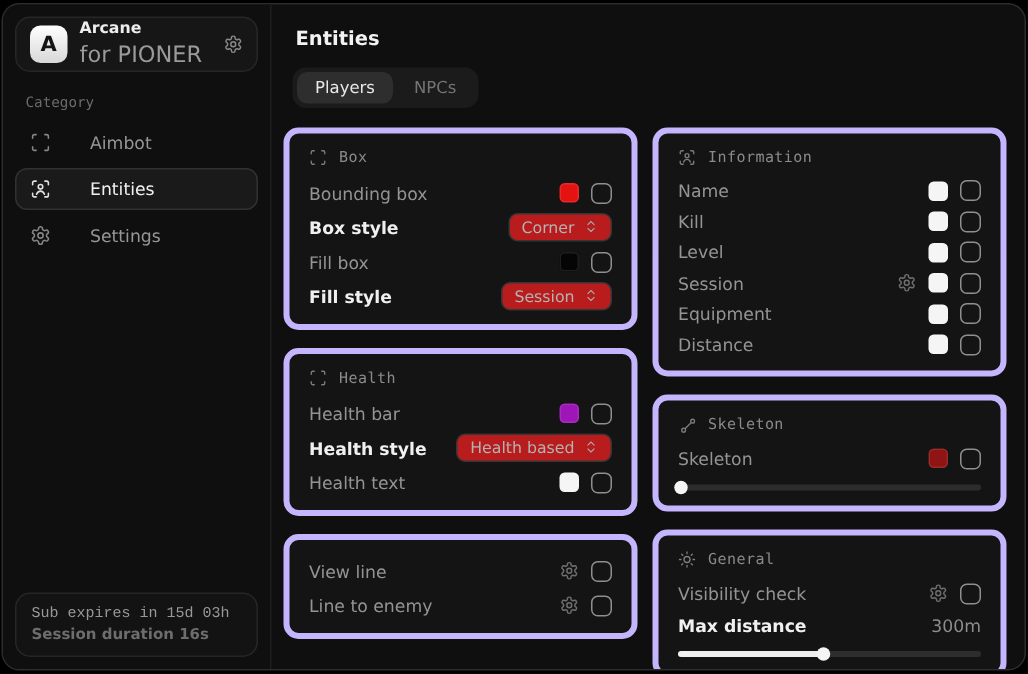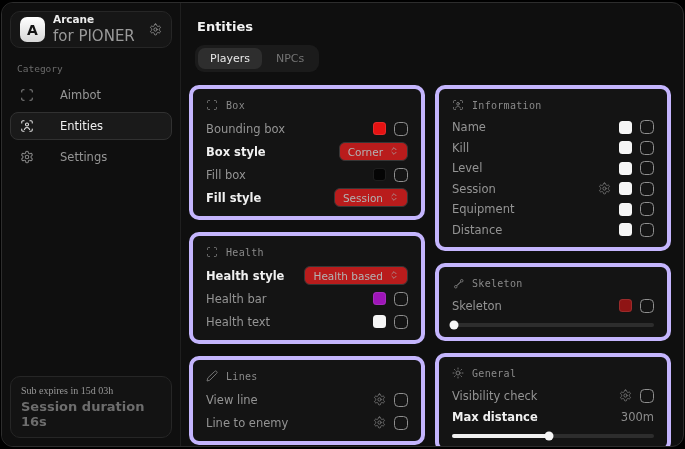--- a/index.html
+++ b/index.html
@@ -18,22 +18,22 @@
   .brand-name{font-size:10.5px;font-weight:700;color:#ededed}
   .brand-sub{font-size:15px;color:#9a9a9a}
   .brand-gear{width:13px;height:13px;color:#8a8a8a;cursor:pointer}
   .category{font-family:"DejaVu Sans Mono","Liberation Mono",monospace;font-size:9.5px;color:#6b6b6b;margin:15px 7px 7px}
   .menu-item{display:flex;align-items:center;gap:26px;height:26px;padding:0 9px;margin-bottom:3px;border-radius:8px;color:#969696;font-size:11.5px;border:1px solid transparent;cursor:pointer}
   .menu-item .icon{width:14px;height:14px;color:#858585}
   .menu-item.active{border-color:#313131;background:#1a1a1a;color:#f0f0f0}
   .menu-item.active .icon{color:#e2e2e2}
   .spacer{flex:1}
   .sub-card{border:1px solid #262626;background:#131313;border-radius:10px;padding:8px 10px}
-  .sub-line1{font-family:Liberation Serif, serif;font-size:10px;color:#989898;white-space:nowrap}
-  .sub-line2{font-size:13px;color:#6d6d6d;margin-top:3px;font-weight:700}
+  .sub-line1{font-family:Liberation Mono, monospace;font-size:10px;color:#989898;white-space:nowrap}
+  .sub-line2{font-size:10px;color:#6d6d6d;margin-top:3px;font-weight:700}
 
   
   .main{flex:1;box-sizing:border-box;padding:16px 12px 10px 8px;display:flex;flex-direction:column;min-width:0}
   .page-title{font-size:13px;font-weight:700;color:#f2f2f2;margin:0 0 11px 8px}
   .tabs{display:inline-flex;align-self:flex-start;background:#1b1b1b;border-radius:9px;padding:3px;margin-left:6px;gap:2px}
   .tab{padding:4px 12px;font-size:11px;color:#747474;border-radius:7px;cursor:pointer}
   .tab.active{background:#2e2e2e;color:#e9e9e9}
   .columns{display:flex;gap:10px;margin-top:13px}
   .col{flex:1;display:flex;flex-direction:column;gap:12px;min-width:0}
 
@@ -195,56 +195,48 @@
               <svg viewBox="0 0 24 24">
                   <path d="M3 7V5a2 2 0 0 1 2-2h2"></path>
                   <path d="M17 3h2a2 2 0 0 1 2 2v2"></path>
                   <path d="M21 17v2a2 2 0 0 1-2 2h-2"></path>
                   <path d="M7 21H5a2 2 0 0 1-2-2v-2"></path>
                 </svg>
             </span>
             <span class="panel-title">Health</span>
           </div>
           <div class="row">
+            <span class="lbl">Health bar</span>
+            <span class="ctrl">
+              <span class="swatch" style="background: rgb(158, 21, 184);"></span>
+              <span class="checkbox"></span>
+            </span>
+          </div>
+          <div class="row">
             <span class="lbl bright">Health style</span>
             <span class="select">
               <span>Health based</span>
               <span class="icon">
                 <svg viewBox="0 0 24 24" stroke-width="2.4">
                     <path d="m7 15 5 5 5-5"></path>
                     <path d="m7 9 5-5 5 5"></path>
                   </svg>
               </span>
             </span>
           </div>
           <div class="row">
-            <span class="lbl">Health bar</span>
-            <span class="ctrl">
-              <span class="swatch" style="background: rgb(158, 21, 184);"></span>
-              <span class="checkbox"></span>
-            </span>
-          </div>
-          <div class="row">
             <span class="lbl">Health text</span>
             <span class="ctrl">
               <span class="swatch" style="background: rgb(245, 245, 245);"></span>
               <span class="checkbox"></span>
             </span>
           </div>
         </section>
 
         <section class="panel">
-          <div class="panel-head">
-            <span class="icon">
-              <svg viewBox="0 0 24 24">
-                  <path d="M17 3a2.85 2.83 0 1 1 4 4L7.5 20.5 2 22l1.5-5.5Z"></path>
-                </svg>
-            </span>
-            <span class="panel-title">Lines</span>
-          </div>
           <div class="row">
             <span class="lbl">View line</span>
             <span class="ctrl">
               <span class="icon gear-sm">
                 <svg viewBox="0 0 24 24">
                     <path d="M12.22 2h-.44a2 2 0 0 0-2 2v.18a2 2 0 0 1-1 1.73l-.43.25a2 2 0 0 1-2 0l-.15-.08a2 2 0 0 0-2.73.73l-.22.38a2 2 0 0 0 .73 2.73l.15.1a2 2 0 0 1 1 1.72v.51a2 2 0 0 1-1 1.74l-.15.09a2 2 0 0 0-.73 2.73l.22.38a2 2 0 0 0 2.73.73l.15-.08a2 2 0 0 1 2 0l.43.25a2 2 0 0 1 1 1.73V20a2 2 0 0 0 2 2h.44a2 2 0 0 0 2-2v-.18a2 2 0 0 1 1-1.73l.43-.25a2 2 0 0 1 2 0l.15.08a2 2 0 0 0 2.73-.73l.22-.39a2 2 0 0 0-.73-2.73l-.15-.08a2 2 0 0 1-1-1.74v-.5a2 2 0 0 1 1-1.74l.15-.09a2 2 0 0 0 .73-2.73l-.22-.38a2 2 0 0 0-2.73-.73l-.15.08a2 2 0 0 1-2 0l-.43-.25a2 2 0 0 1-1-1.73V4a2 2 0 0 0-2-2z"></path>
                     <circle cx="12" cy="12" r="3"></circle>
                   </svg>
               </span>
               <span class="checkbox"></span>

